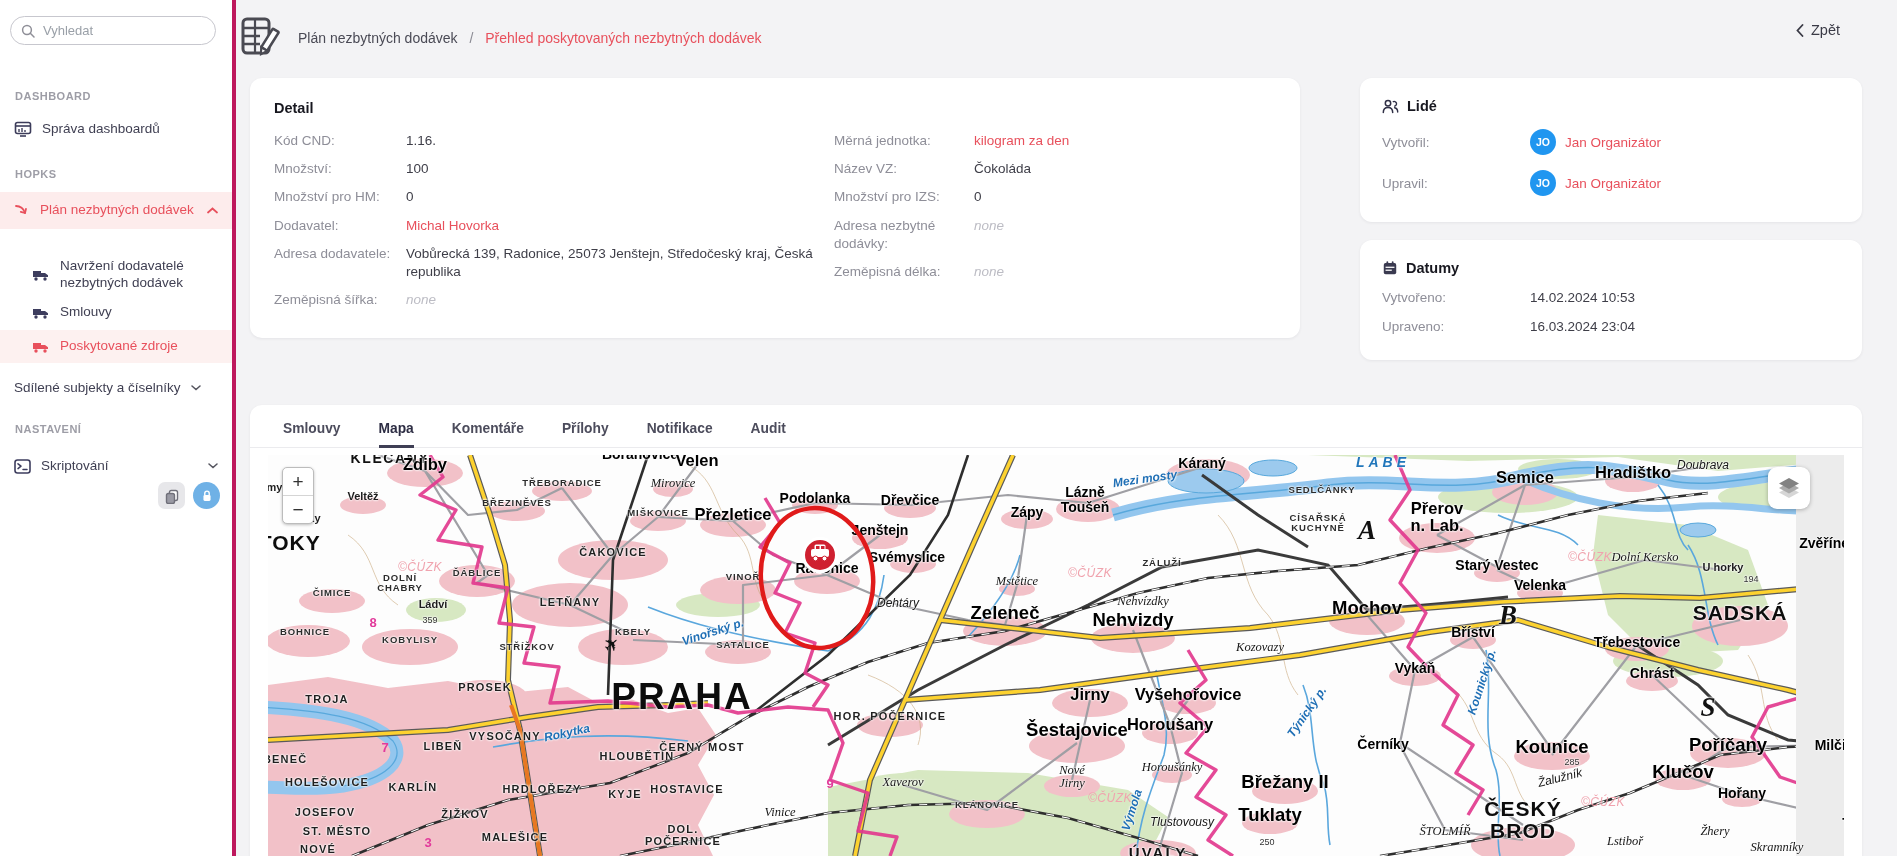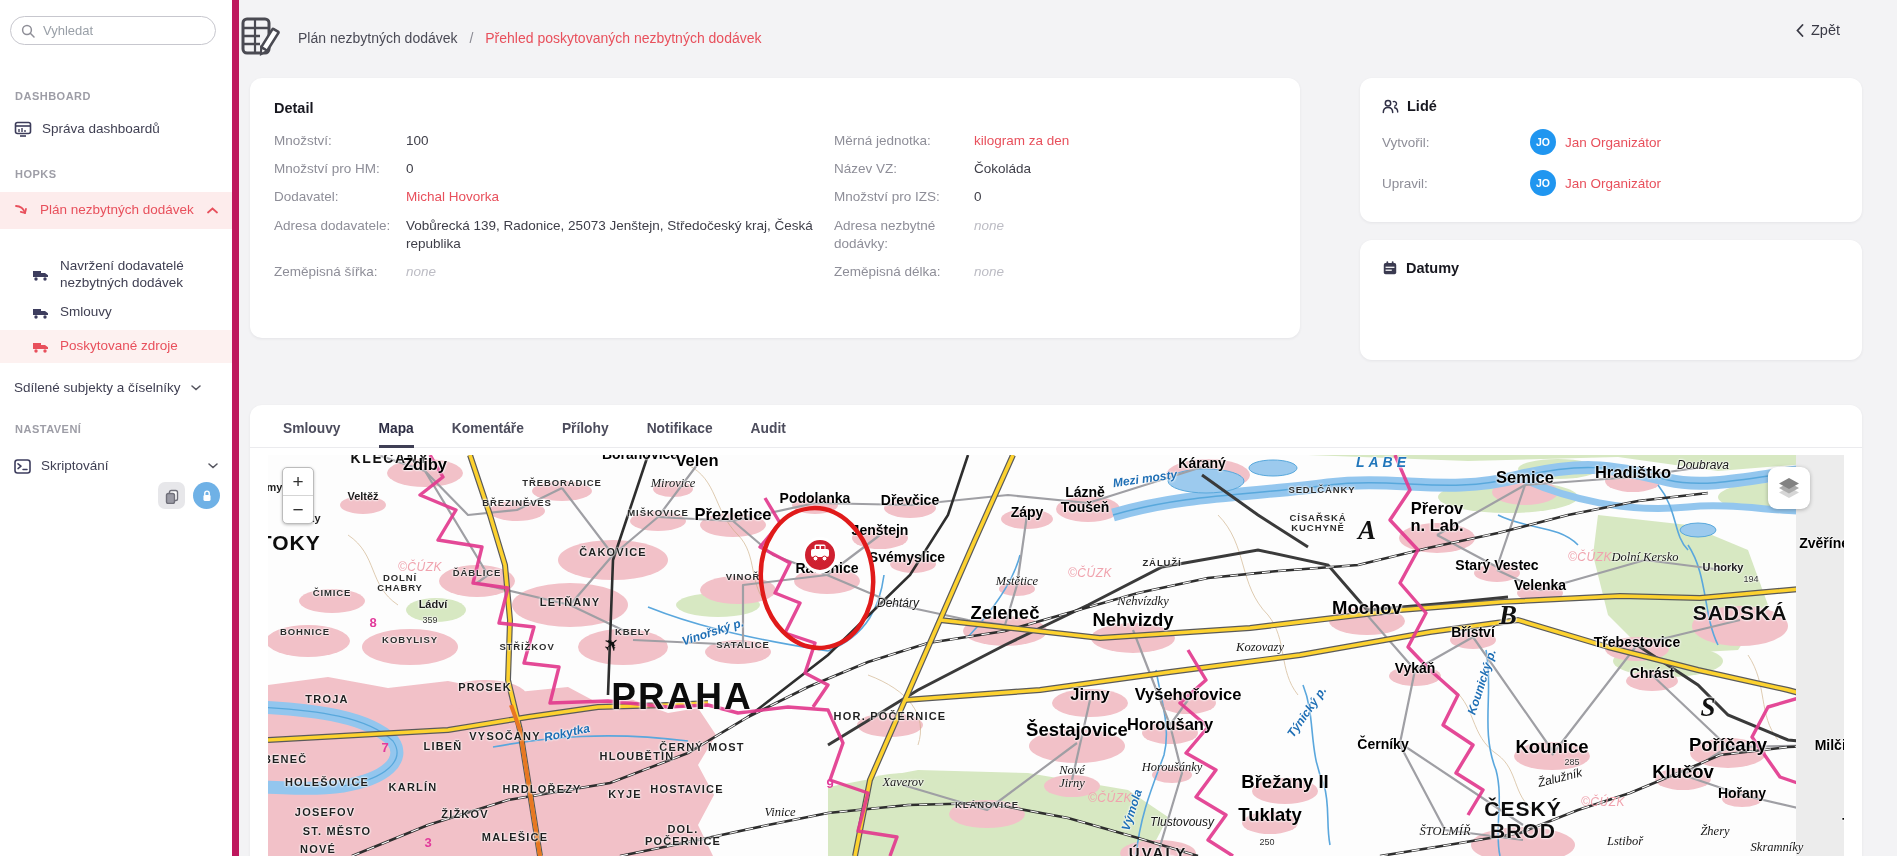--- a/index.html
+++ b/index.html
@@ -1,20 +1,20 @@
 <!DOCTYPE html>
 <html><head>
 <meta charset="utf-8">
 <style>
   html,body{margin:0;padding:0;}
   body{font-family:"Liberation Sans",sans-serif;background:#f3f3f5;}
   .page{position:relative;width:1897px;height:856px;overflow:hidden;background:#f3f3f5;}
 
   
-  .sidebar{position:absolute;left:0;top:0;width:232px;height:856px;background:#fff;border-right:7px solid #be185d;z-index:5;}
+  .sidebar{position:absolute;left:0;top:0;width:232px;height:856px;background:#fff;border-right:4px solid #be185d;z-index:5;}
   .search{position:absolute;left:10px;top:16px;width:206px;height:29px;border:1px solid #c7c7ce;border-radius:15px;display:flex;align-items:center;gap:8px;padding:0 10px;box-sizing:border-box;background:#fff;}
   .search .ph{color:#9aa0a8;font-size:13px;}
   .sec{position:absolute;left:15px;color:#9d9da6;font-size:11px;letter-spacing:.5px;font-weight:bold;}
   .it{position:absolute;left:0;width:232px;display:flex;align-items:center;gap:10px;padding:8px 14px;box-sizing:border-box;color:#3f3f52;font-size:13.5px;cursor:pointer;}
   .it .lbl{flex:1;line-height:1.25;}
   .it.active{background:#fdecec;color:#e8505c;}
   .it.sub{padding-left:32px;}
   .it.sub2{background:#fdf1f0;color:#e8505c;}
   .chev{flex:none;}
   .sb-bottom{position:absolute;top:482px;right:12px;display:flex;gap:8px;}
@@ -209,20 +209,24 @@
         <polyline points="6.5,1 1.5,6.5 6.5,12" fill="none" stroke="#3a3a46" stroke-width="1.8" stroke-linecap="round"></polyline>
       </svg>
     <span>Zpět</span>
   </div>
 
   <div class="card detail-card">
     <h3>Detail</h3>
     <div class="fcols">
       <div class="fcol l" id="fields-left">
           <div class="frow">
+            <div class="fl">Kód CND:</div>
+            <div class="fv">1.16.</div>
+          </div>
+          <div class="frow">
             <div class="fl">Množství:</div>
             <div class="fv">100</div>
           </div>
           <div class="frow">
             <div class="fl">Množství pro HM:</div>
             <div class="fv">0</div>
           </div>
           <div class="frow">
             <div class="fl">Dodavatel:</div>
             <div class="fv link">Michal Hovorka</div>
@@ -289,20 +293,30 @@
     <h3>
         <svg width="16" height="16" viewBox="0 0 18 18">
           <rect x="2" y="3.5" width="14" height="12.5" rx="2" fill="#3a3a50"></rect>
           <rect x="5" y="1.3" width="2" height="4" rx="1" fill="#3a3a50"></rect>
           <rect x="11" y="1.3" width="2" height="4" rx="1" fill="#3a3a50"></rect>
           <rect x="4" y="7.5" width="10" height="1.4" fill="#fff"></rect>
           <rect x="4" y="10.8" width="7" height="1.4" fill="#fff"></rect>
         </svg>
       <span>Datumy</span>
       </h3>
+    <div id="date-rows">
+        <div class="drow">
+          <div class="fl">Vytvořeno:</div>
+          <div class="fv">14.02.2024 10:53</div>
+        </div>
+        <div class="drow">
+          <div class="fl">Upraveno:</div>
+          <div class="fv">16.03.2024 23:04</div>
+        </div>
+      </div>
   </div>
 
   <div class="card tabs-card">
     <div class="tabrow" id="tabrow">
         <div class="tab">Smlouvy</div>
         <div class="tab active">Mapa</div>
         <div class="tab">Komentáře</div>
         <div class="tab">Přílohy</div>
         <div class="tab">Notifikace</div>
         <div class="tab">Audit</div>

